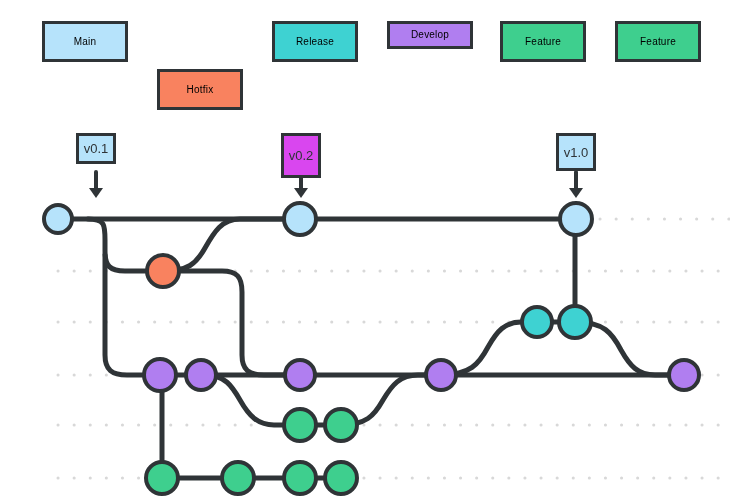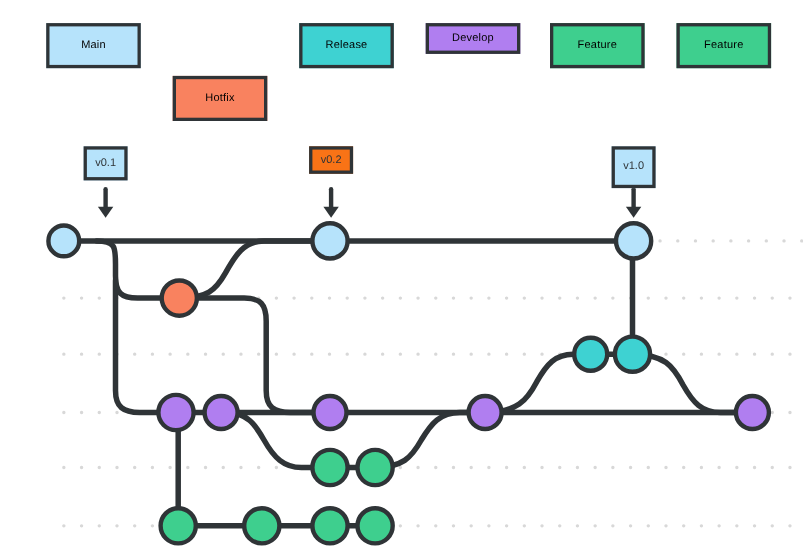--- a/index.html
+++ b/index.html
@@ -41,21 +41,21 @@
     text-align: center;
   }
   .tag {
     position: absolute;
     box-sizing: border-box;
     border: 3px solid #2f3437;
     background: #ace3fa;
     display: flex;
     align-items: center;
     justify-content: center;
-    font-size: 10px;
+    font-size: 13px;
     color: #2f3437;
     line-height: 1;
     user-select: none;
   }
   svg.graph {
     position: absolute;
     left: 0;
     top: 0;
   }
   .lane-dots {
@@ -164,19 +164,19 @@
         <line class="arrow" x1="301" y1="172" x2="301" y2="192" stroke="#2f3437"></line>
         <path class="arrow-head" d="M 294 188 L 308 188 L 301 198 Z" fill="#2f3437"></path>
         <line class="arrow" x1="576" y1="172" x2="576" y2="192" stroke="#2f3437"></line>
         <path class="arrow-head" d="M 569 188 L 583 188 L 576 198 Z" fill="#2f3437"></path>
       </g>
   </svg>
 
 <div class="tag" style="left: 76px; top: 133px; width: 40px; height: 31px; background: rgb(182, 227, 251);">
       <span>v0.1</span>
     </div>
-    <div class="tag" style="left: 281px; top: 133px; width: 40px; height: 25px; background: #f97316;">
+    <div class="tag" style="left: 281px; top: 133px; width: 40px; height: 45px; background: #d946ef;">
       <span>v0.2</span>
     </div>
     <div class="tag" style="left: 556px; top: 133px; width: 40px; height: 38px; background: rgb(182, 227, 251);">
       <span>v1.0</span>
     </div>
   </div>
 
 </body></html>

